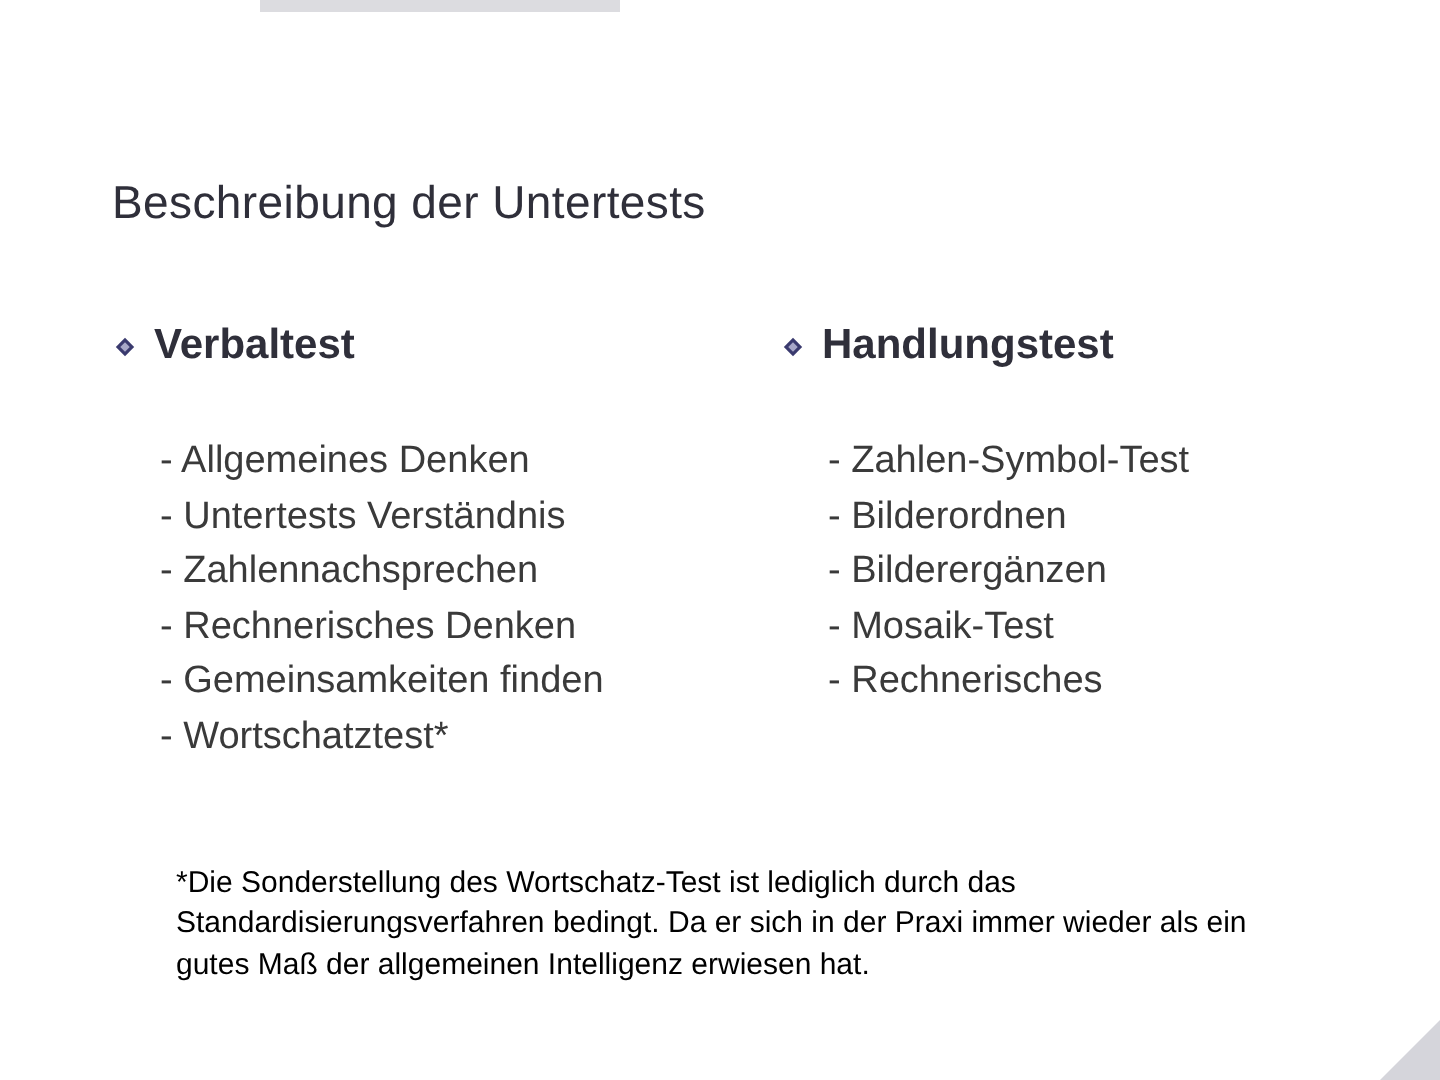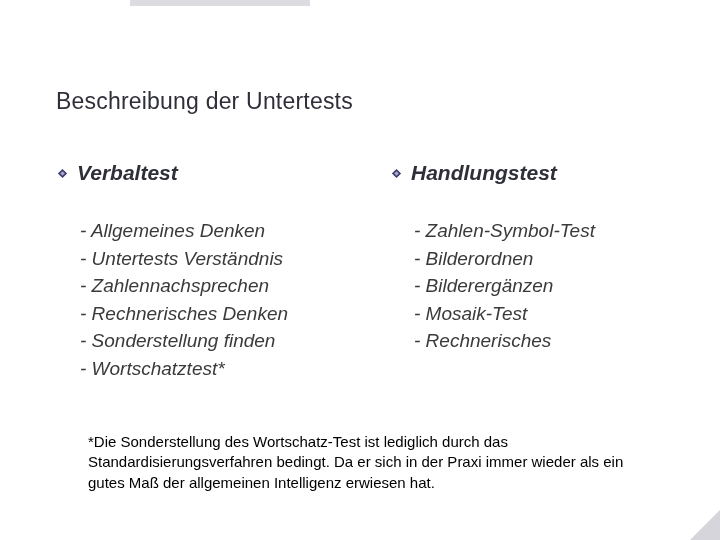--- a/index.html
+++ b/index.html
@@ -26,21 +26,20 @@
   .title {
     font-size: 23px;
     font-weight: 400;
     color: #2f2f3a;
     margin-bottom: 46px;
     letter-spacing: 0.2px;
   }
   .columns {
     display: flex;
     gap: 60px;
-    font-style: italic;
   }
   .col {
     flex: 1;
   }
   .col-head {
     display: flex;
     align-items: center;
     gap: 8px;
     margin-bottom: 32px;
   }
@@ -95,21 +94,21 @@
           <rect x="3.5" y="3.5" width="7" height="7" transform="rotate(45 7 7)" fill="#3a3a6e"></rect>
           <rect x="5.2" y="5.2" width="3.6" height="3.6" transform="rotate(45 7 7)" fill="#a8a8c8"></rect>
         </svg>
         <div class="col-title">Verbaltest</div>
       </div>
       <div class="items">
         <div>- Allgemeines Denken</div>
         <div>- Untertests Verständnis</div>
         <div>- Zahlennachsprechen</div>
         <div>- Rechnerisches Denken</div>
-        <div>- Sonderstellung finden</div>
+        <div>- Gemeinsamkeiten finden</div>
         <div>- Wortschatztest*</div>
       </div>
     </div>
 
     <div class="col">
       <div class="col-head">
         <svg class="bullet-icon" viewBox="0 0 14 14">
           <rect x="3.5" y="3.5" width="7" height="7" transform="rotate(45 7 7)" fill="#3a3a6e"></rect>
           <rect x="5.2" y="5.2" width="3.6" height="3.6" transform="rotate(45 7 7)" fill="#a8a8c8"></rect>
         </svg>

